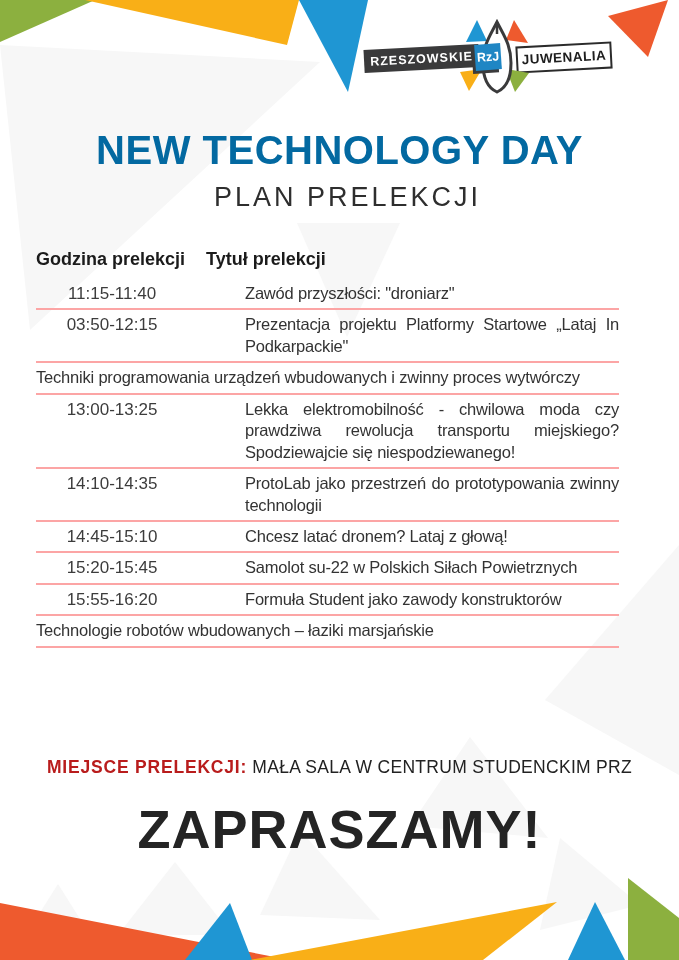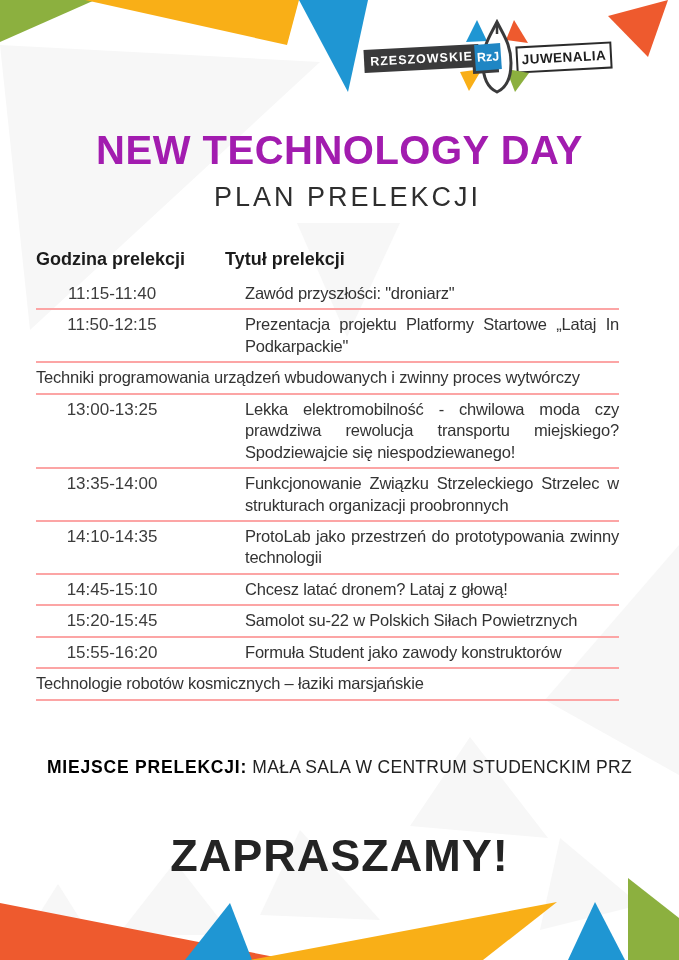--- a/index.html
+++ b/index.html
@@ -28,51 +28,51 @@
   .badge {
     position:absolute; left:111px; top:26px; width:26px; height:26px;
     background:#1f86c4; transform:rotate(-4deg); box-shadow:-3px 3px 0 #3a3a3b;
     display:flex; align-items:center; justify-content:center;
     color:#ffffff; font-weight:bold; font-size:12.5px; z-index:4;
   }
 
   
   .title {
     position:absolute; top:128px; left:0; width:100%; text-align:center;
-    font-size:40px; font-weight:bold; letter-spacing:0.5px; color:#a21caf; z-index:2;
+    font-size:40px; font-weight:bold; letter-spacing:0.5px; color:#0369a1; z-index:2;
   }
   .subtitle {
     position:absolute; top:182px; left:8px; width:100%; text-align:center;
     font-size:27px; font-weight:normal; letter-spacing:3px; color:#2e2e2e; z-index:2;
   }
 
   
   .schedule { position:absolute; top:249px; left:36px; width:583px; z-index:2; }
   .shead { display:flex; font-weight:bold; font-size:18px; color:#1b1b1b; margin-bottom:9px; }
   .shead .th-time  { width:152px; margin-right:18px; text-align:left; }
-  .shead .th-title { flex:1;margin-left:19px; }
+  .shead .th-title { flex:1; }
   .srow { display:flex; border-bottom:2px solid #fca5a5; padding:4px 0 4px;gap:39px; }
   .cell-time {
     width:152px; margin-right:18px; text-align:center;
     font-size:17px; color:#3c3c3c; padding-top:1px;
   }
   .cell-title {
     flex:1; text-align:justify; font-size:16.5px; letter-spacing:-0.2px;
     line-height:1.3; color:#333333;
   }
 
   
   .venue {
     position:absolute; top:757px; left:0; width:100%; text-align:center;
     font-size:17.5px; color:#222222; letter-spacing:0.3px; z-index:2;
   }
-  .venue .venue-label { font-weight:bold; letter-spacing:0.8px; color:#000000; }
+  .venue .venue-label { font-weight:bold; letter-spacing:0.8px; color:#b91c1c; }
   .closing {
-    position:absolute; top:830px; left:0; width:100%; text-align:center;
-    font-size:45px; font-weight:bold; letter-spacing:1px; color:#242424; z-index:2;
+    position:absolute; top:798px; left:0; width:100%; text-align:center;
+    font-size:54px; font-weight:bold; letter-spacing:1px; color:#242424; z-index:2;
   }
 </style>
 </head>
 <body>
 
 <div class="page">
 
   <svg class="decor" viewBox="0 0 679 960" aria-hidden="true">
 
     <polygon points="0,45 320,62 30,330" fill="#f7f7f7"></polygon>
@@ -122,52 +122,48 @@
     <div class="shead">
       <div class="th-time">Godzina prelekcji</div>
       <div class="th-title">Tytuł prelekcji</div>
     </div>
     <div>
         <div class="srow">
           <div class="cell-time">11:15-11:40</div>
           <div class="cell-title">Zawód przyszłości: "droniarz"</div>
         </div>
         <div class="srow">
-          <div class="cell-time">11:50-12:15</div>
+          <div class="cell-time">03:50-12:15</div>
           <div class="cell-title">Prezentacja projektu Platformy Startowe „Lataj In Podkarpackie"</div>
         </div>
         <div class="srow">
           <div class="cell-title">Techniki programowania urządzeń wbudowanych i zwinny proces wytwórczy</div>
         </div>
         <div class="srow">
           <div class="cell-time">13:00-13:25</div>
           <div class="cell-title">Lekka elektromobilność - chwilowa moda czy prawdziwa rewolucja transportu miejskiego? Spodziewajcie się niespodziewanego!</div>
-        </div>
-        <div class="srow">
-          <div class="cell-time">13:35-14:00</div>
-          <div class="cell-title">Funkcjonowanie Związku Strzeleckiego Strzelec w strukturach organizacji proobronnych</div>
         </div>
         <div class="srow">
           <div class="cell-time">14:10-14:35</div>
           <div class="cell-title">ProtoLab jako przestrzeń do prototypowania zwinny technologii</div>
         </div>
         <div class="srow">
           <div class="cell-time">14:45-15:10</div>
           <div class="cell-title">Chcesz latać dronem? Lataj z głową!</div>
         </div>
         <div class="srow">
           <div class="cell-time">15:20-15:45</div>
           <div class="cell-title">Samolot su-22 w Polskich Siłach Powietrznych</div>
         </div>
         <div class="srow">
           <div class="cell-time">15:55-16:20</div>
           <div class="cell-title">Formuła Student jako zawody konstruktorów</div>
         </div>
         <div class="srow">
-          <div class="cell-title">Technologie robotów kosmicznych – łaziki marsjańskie</div>
+          <div class="cell-title">Technologie robotów wbudowanych – łaziki marsjańskie</div>
         </div>
       </div>
   </div>
 
   <div class="venue">
     <span class="venue-label">MIEJSCE PRELEKCJI:</span>
     <span> <span>MAŁA SALA W CENTRUM STUDENCKIM PRZ</span></span>
   </div>
   <div class="closing">ZAPRASZAMY!</div>
 

